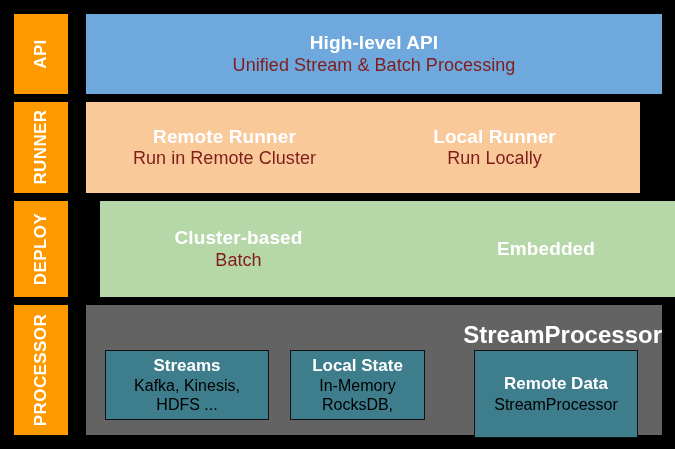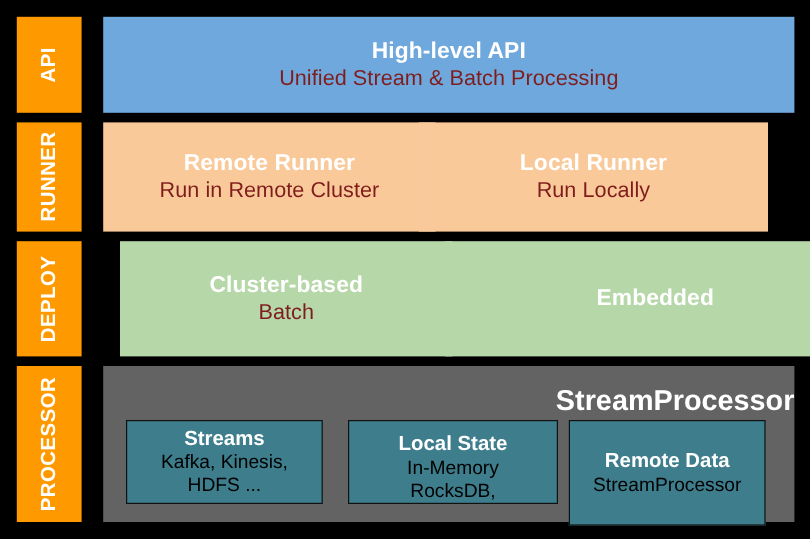--- a/index.html
+++ b/index.html
@@ -160,21 +160,21 @@
   <div class="processor-panel" style="left:86px; top:305px; width:576px; height:130px;">
 
     <div class="processor-heading">StreamProcessor</div>
 
     <div class="subbox" style="left:19px; top:45px; width:164px; height:70px;">
       <span class="subbox-title">Streams</span>
       <span class="subbox-sub">Kafka, Kinesis,</span>
       <span class="subbox-sub">HDFS ...</span>
     </div>
 
-    <div class="subbox" style="left:204px; top:45px; width:175px; height:70px;justify-content:flex-end;">
+    <div class="subbox" style="left:204px; top:45px; width:135px; height:70px;">
       <span class="subbox-title">Local State</span>
       <span class="subbox-sub">In-Memory</span>
       <span class="subbox-sub">RocksDB,</span>
     </div>
 
     <div class="subbox" style="left:388px; top:45px; width:164px; height:88px;">
       <span class="subbox-title">Remote Data</span>
       <span class="subbox-sub">StreamProcessor</span>
     </div>
 

